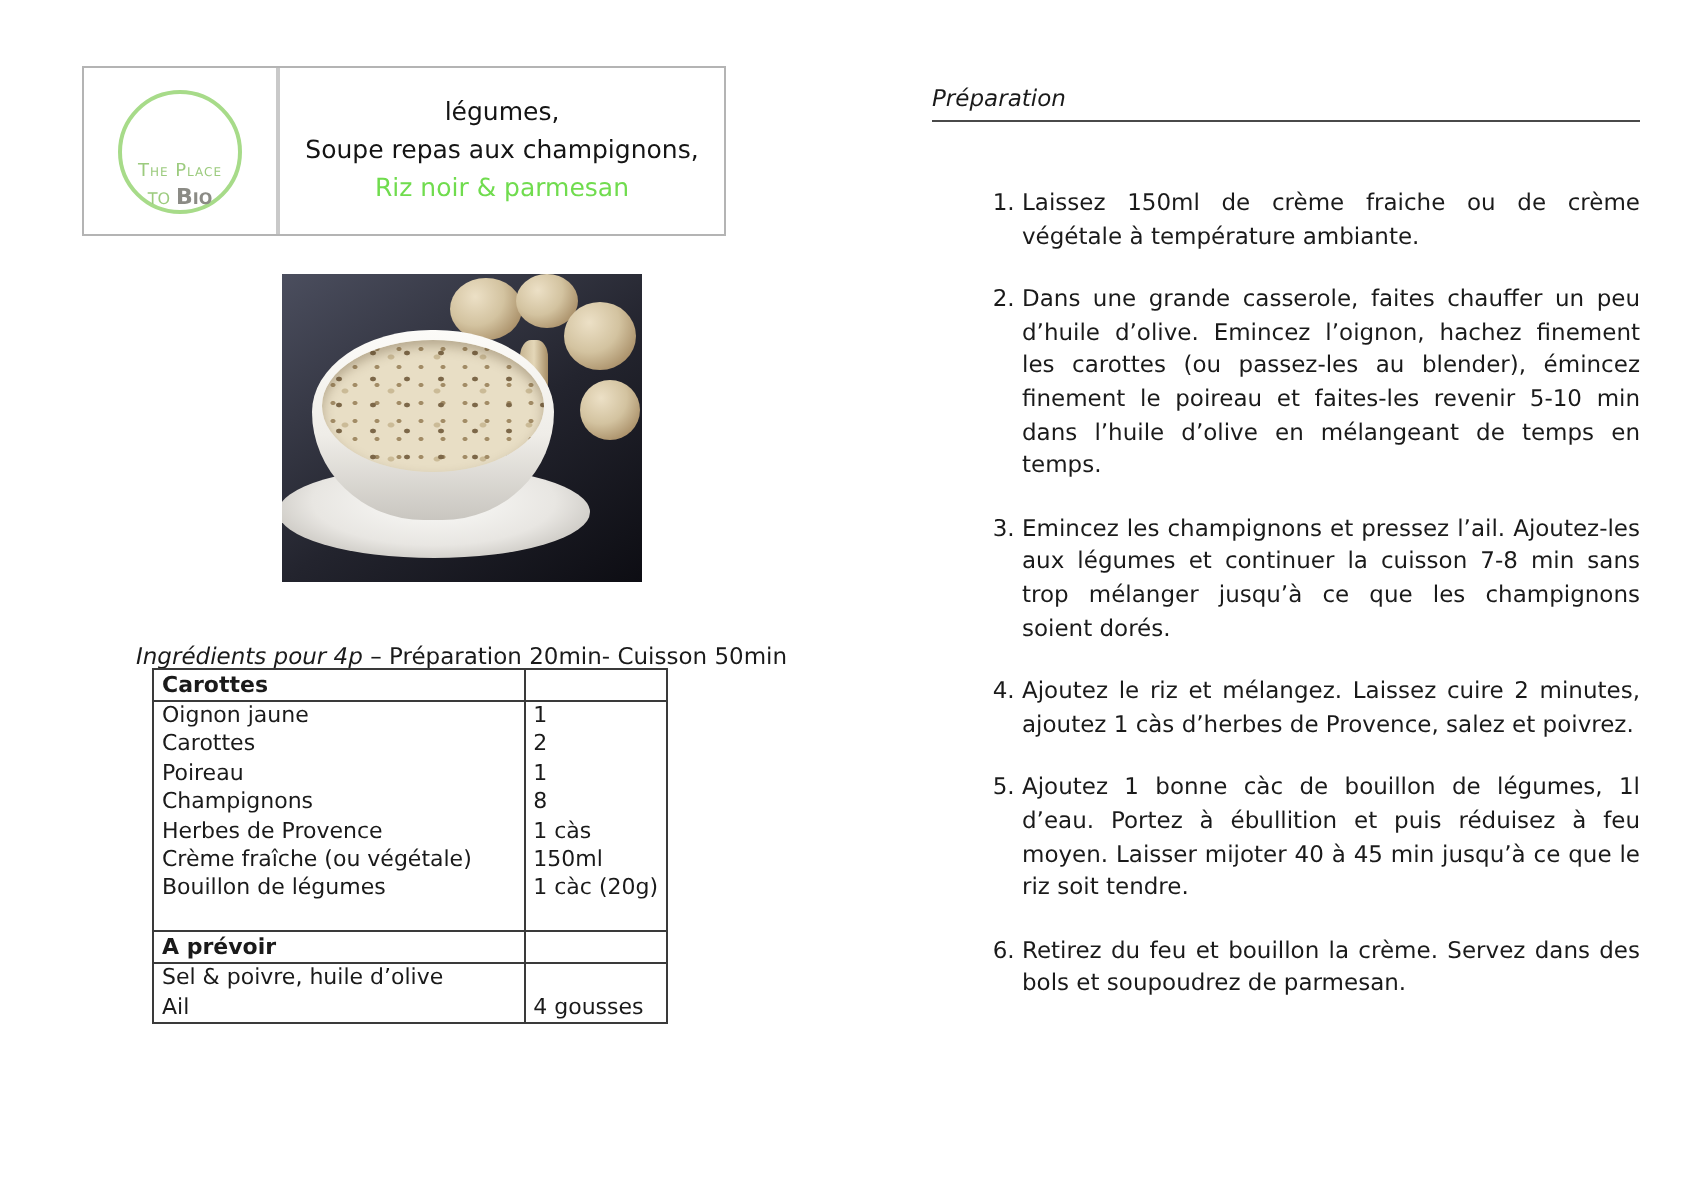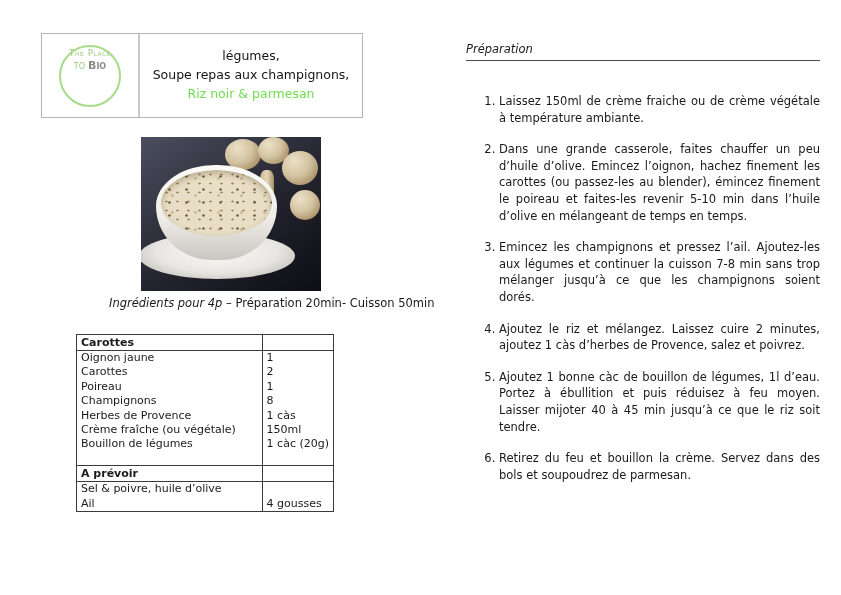--- a/index.html
+++ b/index.html
@@ -26,21 +26,21 @@
   .logo-cell {
     width: 98px;
     border-right: 2px solid #c9c9c9;
     display: flex; align-items: center; justify-content: center;
   }
   .logo-circle {
     width: 62px; height: 62px;
     border: 2px solid #a7db89;
     border-radius: 50%;
     display: flex; flex-direction: column;
-    align-items: center; justify-content: flex-start;
+    align-items: center; justify-content: flex-end;
     text-align: center;
   }
   .logo-l1 {
     font-size: 9px; letter-spacing: 0.5px;
     color: #9ccb7e; font-variant: small-caps;
     line-height: 12px; white-space: nowrap;
   }
   .logo-l2 { font-size: 11px; line-height: 13px; font-variant: small-caps; white-space: nowrap; }
   .logo-to { color: #9ccb7e; margin-right: 3px; }
   .logo-bio { color: #8b8b85; font-weight: bold; }
@@ -102,24 +102,23 @@
       radial-gradient(#7c6748 1.2px, transparent 1.8px),
       radial-gradient(#a28c66 1px, transparent 1.5px),
       radial-gradient(#cbbb97 1.4px, transparent 2px);
     background-size: 17px 13px, 11px 9px, 23px 17px;
     box-shadow: inset 0 3px 6px rgba(90,70,40,0.35);
   }
 
   
   .ing-heading {
     position: absolute;
-    left: 68px; top: 296px;
+    left: 68px; top: 321px;
     font-size: 11.5px;
     white-space: nowrap;
-    margin-left: 41px;
   }
   .ing-heading .it { font-style: italic; }
 
   .ing-table {
     position: absolute;
     left: 76px; top: 334px;
     width: 258px;
     border-collapse: collapse;
     border: 1px solid #3a3a3a;
     font-size: 11px;
@@ -150,20 +149,21 @@
   }
   .prep-steps {
     padding-left: 33px;
     list-style-type: decimal;
   }
   .prep-steps li {
     font-size: 11.5px;
     line-height: 16.6px;
     text-align: justify;
     margin-bottom: 15px;
+    margin-left: 12px;
   }
 </style>
 </head>
 <body>
 
 <div class="page">
 
   <div class="header-box">
     <div class="logo-cell">
       <div class="logo-circle">

